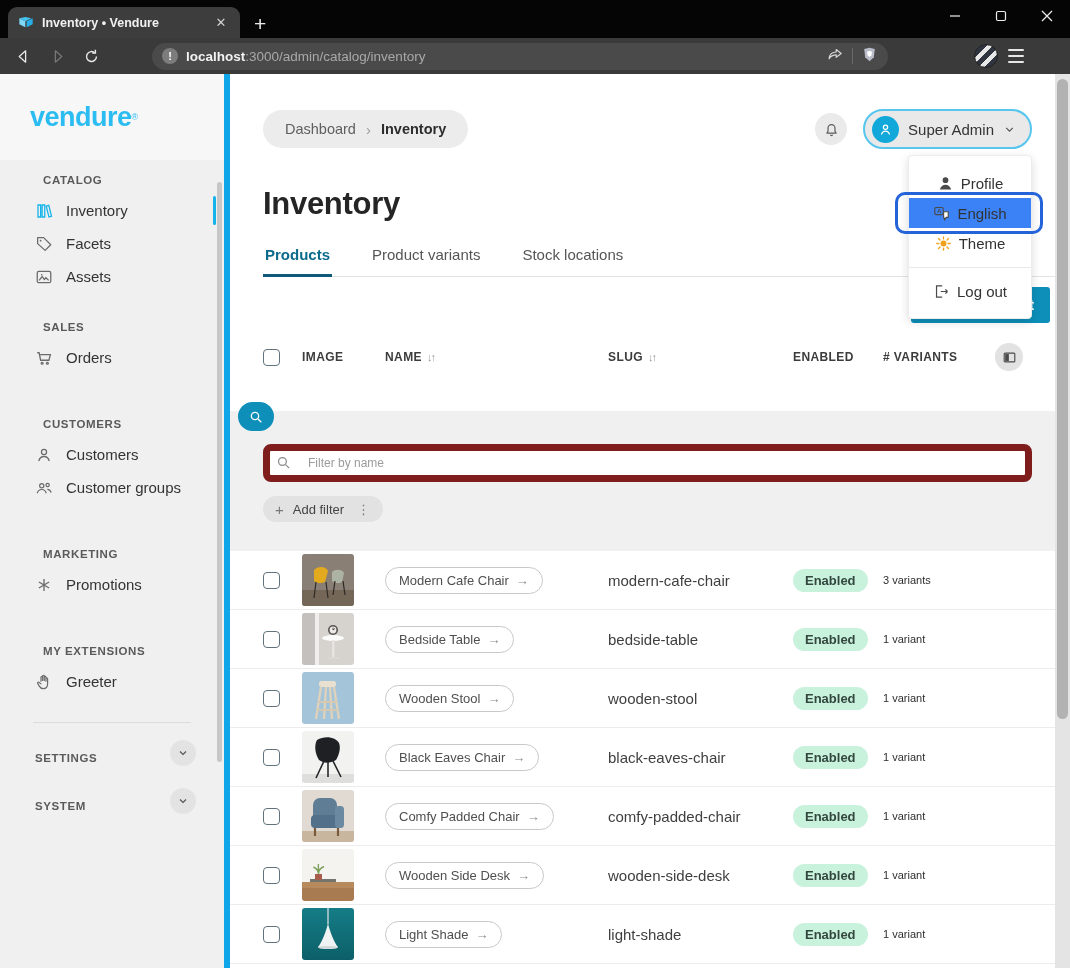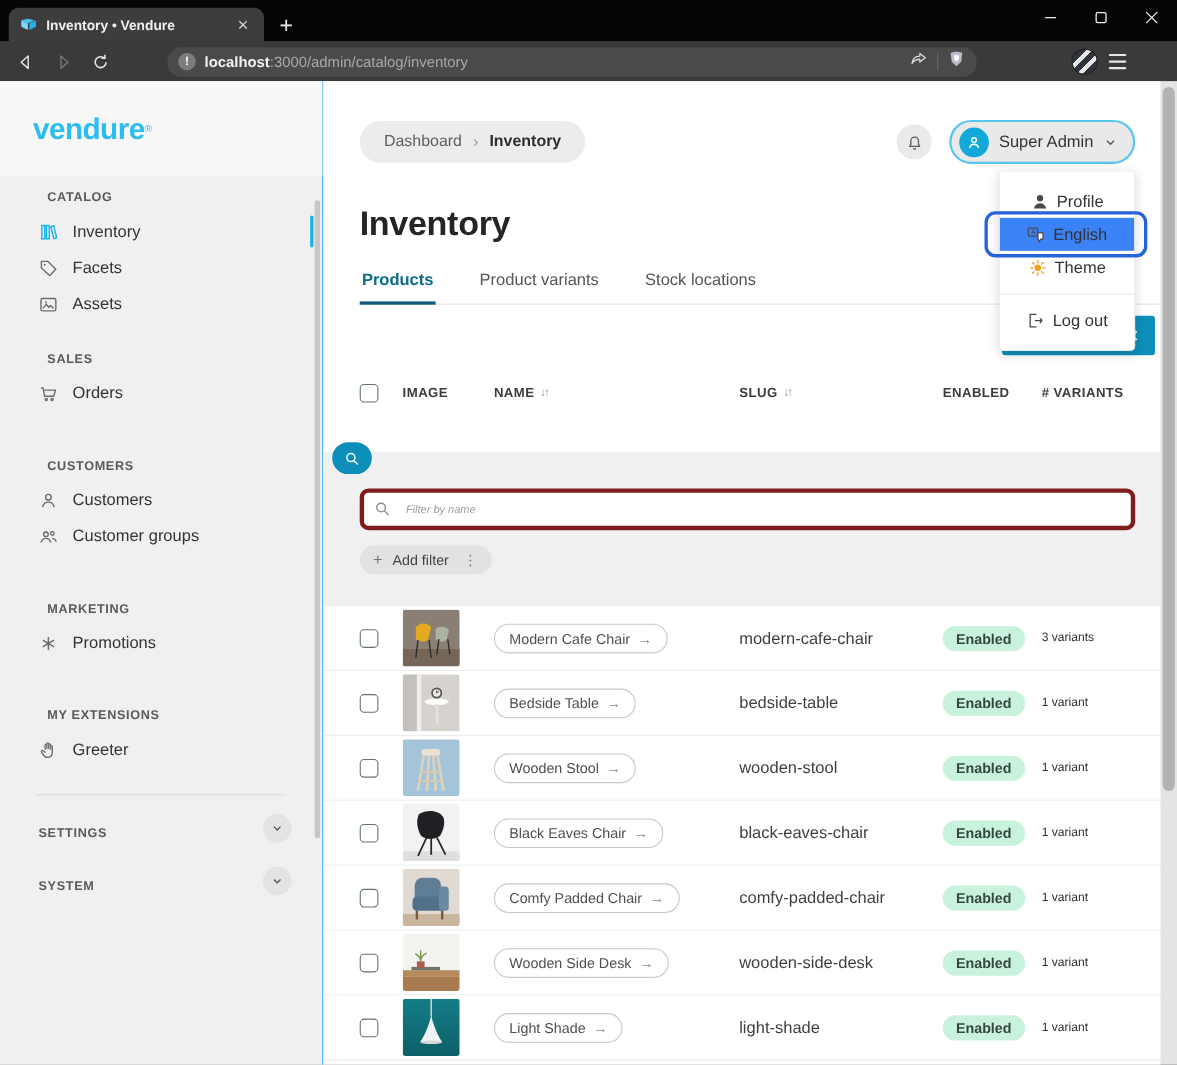--- a/index.html
+++ b/index.html
@@ -26,21 +26,21 @@
      background:repeating-linear-gradient(135deg,#e8e8e8 0 4px,#30343f 4px 9px); border:1px solid #222; }
   .hamburger { margin-left:10px; display:flex; flex-direction:column; gap:3.5px; }
   .hamburger span { display:block; width:16px; height:2.5px; background:#e6e6e6; border-radius:1px; }
 
   
   .app { position:absolute; top:74px; left:0; width:1055px; height:894px; display:flex; background:#fff; }
   .page-scrollbar { position:absolute; top:74px; right:0; width:15px; height:894px; background:#e4e4e4; }
   .page-scrollbar .thumb { position:absolute; left:2px; top:5px; width:11px; height:640px; background:#b2b2b2; border-radius:6px; }
 
   
-  .sidebar { position:relative; width:294px; height:100%; background:#f0f0f0; border-right:1px solid #0ea5e9; flex:none; }
+  .sidebar { position:relative; width:230px; height:100%; background:#f0f0f0; border-right:6px solid #0ea5e9; flex:none; }
   .logo-area { height:86px; background:#f7f7f7; display:flex; align-items:center; padding-left:30px; }
   .logo-text { color:#2bbcf1; font-size:27px; font-weight:bold; letter-spacing:-0.5px; }
   .logo-mark { color:#2bbcf1; font-size:9px; vertical-align:top; line-height:20px; }
   .side-nav { padding-top:4px; }
   .sec-title { font-size:11.5px; font-weight:bold; color:#5a5a5a; letter-spacing:0.6px; padding-left:35px; margin:28px 8px 8px; }
   .side-nav .sec-title:first-child { margin-top:10px; }
   .nav-item { position:relative; height:33px; display:flex; align-items:center; gap:13px; padding-left:35px; font-size:15px; color:#333; cursor:pointer; }
   .nav-item .ico { width:18px; height:18px; color:#6b6b6b; flex:none; display:flex; }
   .nav-item.active .ico { color:#14b3ea; }
   .nav-item.active::after { content:""; position:absolute; right:8px; top:2px; bottom:2px; width:3px; background:#14b3ea; border-radius:2px; }
@@ -84,21 +84,21 @@
 
   .thead { height:52px; display:grid; grid-template-columns:39px 83px 223px 185px 90px 112px 40px; padding-left:33px; align-items:center; }
   .th { font-size:12px; font-weight:bold; color:#3c3c3c; letter-spacing:0.4px; display:flex; align-items:center; gap:5px; }
   .sort-glyph { color:#9a9a9a; font-size:11px; letter-spacing:-2px; }
   .cols-btn { width:28px; height:28px; border-radius:50%; background:#e2e2e2; display:flex; align-items:center; justify-content:center; color:#4a4a4a; }
 
   .search-bubble { position:absolute; left:8px; top:328px; width:36px; height:29px; border-radius:15px; background:#0d8fba; display:flex; align-items:center; justify-content:center; color:#fff; z-index:5; }
 
   .filter-panel { margin-top:28px; height:140px; background:#f0f0f0; padding:33px 23px 0 33px; }
   .filter-input-wrap { position:relative; height:38px; }
-  .filter-input { width:100%; height:38px; border:4px solid #7f1d1d; border-radius:8px; background:#fff; font-size:10px; color:#333; padding:0 12px 0 38px; font-family:inherit; outline:none;font-style:italic; }
+  .filter-input { width:100%; height:38px; border:7px solid #7f1d1d; border-radius:8px; background:#fff; font-size:12px; color:#333; padding:0 12px 0 38px; font-family:inherit; outline:none; }
   .filter-input::placeholder { color:#9b9b9b; }
   .filter-search-ico { position:absolute; left:12px; top:10px; color:#8a8a8a; }
   .add-filter { margin-top:14px; display:inline-flex; align-items:center; gap:9px; height:26px; background:#e2e2e2; border-radius:13px; padding:0 12px; font-size:13px; color:#444; }
   .add-filter .plus { color:#777; font-size:15px; }
   .add-filter .dots { color:#777; font-size:13px; letter-spacing:1px; margin-left:4px; }
 
   .trow { height:59px; display:grid; grid-template-columns:39px 83px 223px 185px 90px 112px 40px; padding-left:33px; align-items:center; border-bottom:1px solid #ececec; background:#fff; }
   .cb { width:17px; height:17px; border:1.6px solid #62727c; border-radius:4px; background:#fff; }
   .thumb-img { width:52px; height:52px; border-radius:3px; overflow:hidden; display:block; }
   .name-pill { display:inline-flex; align-items:center; gap:7px; border:1px solid #c8c8c8; border-radius:14px; padding:5px 13px; font-size:13px; color:#4f4f4f; background:#fff; }

